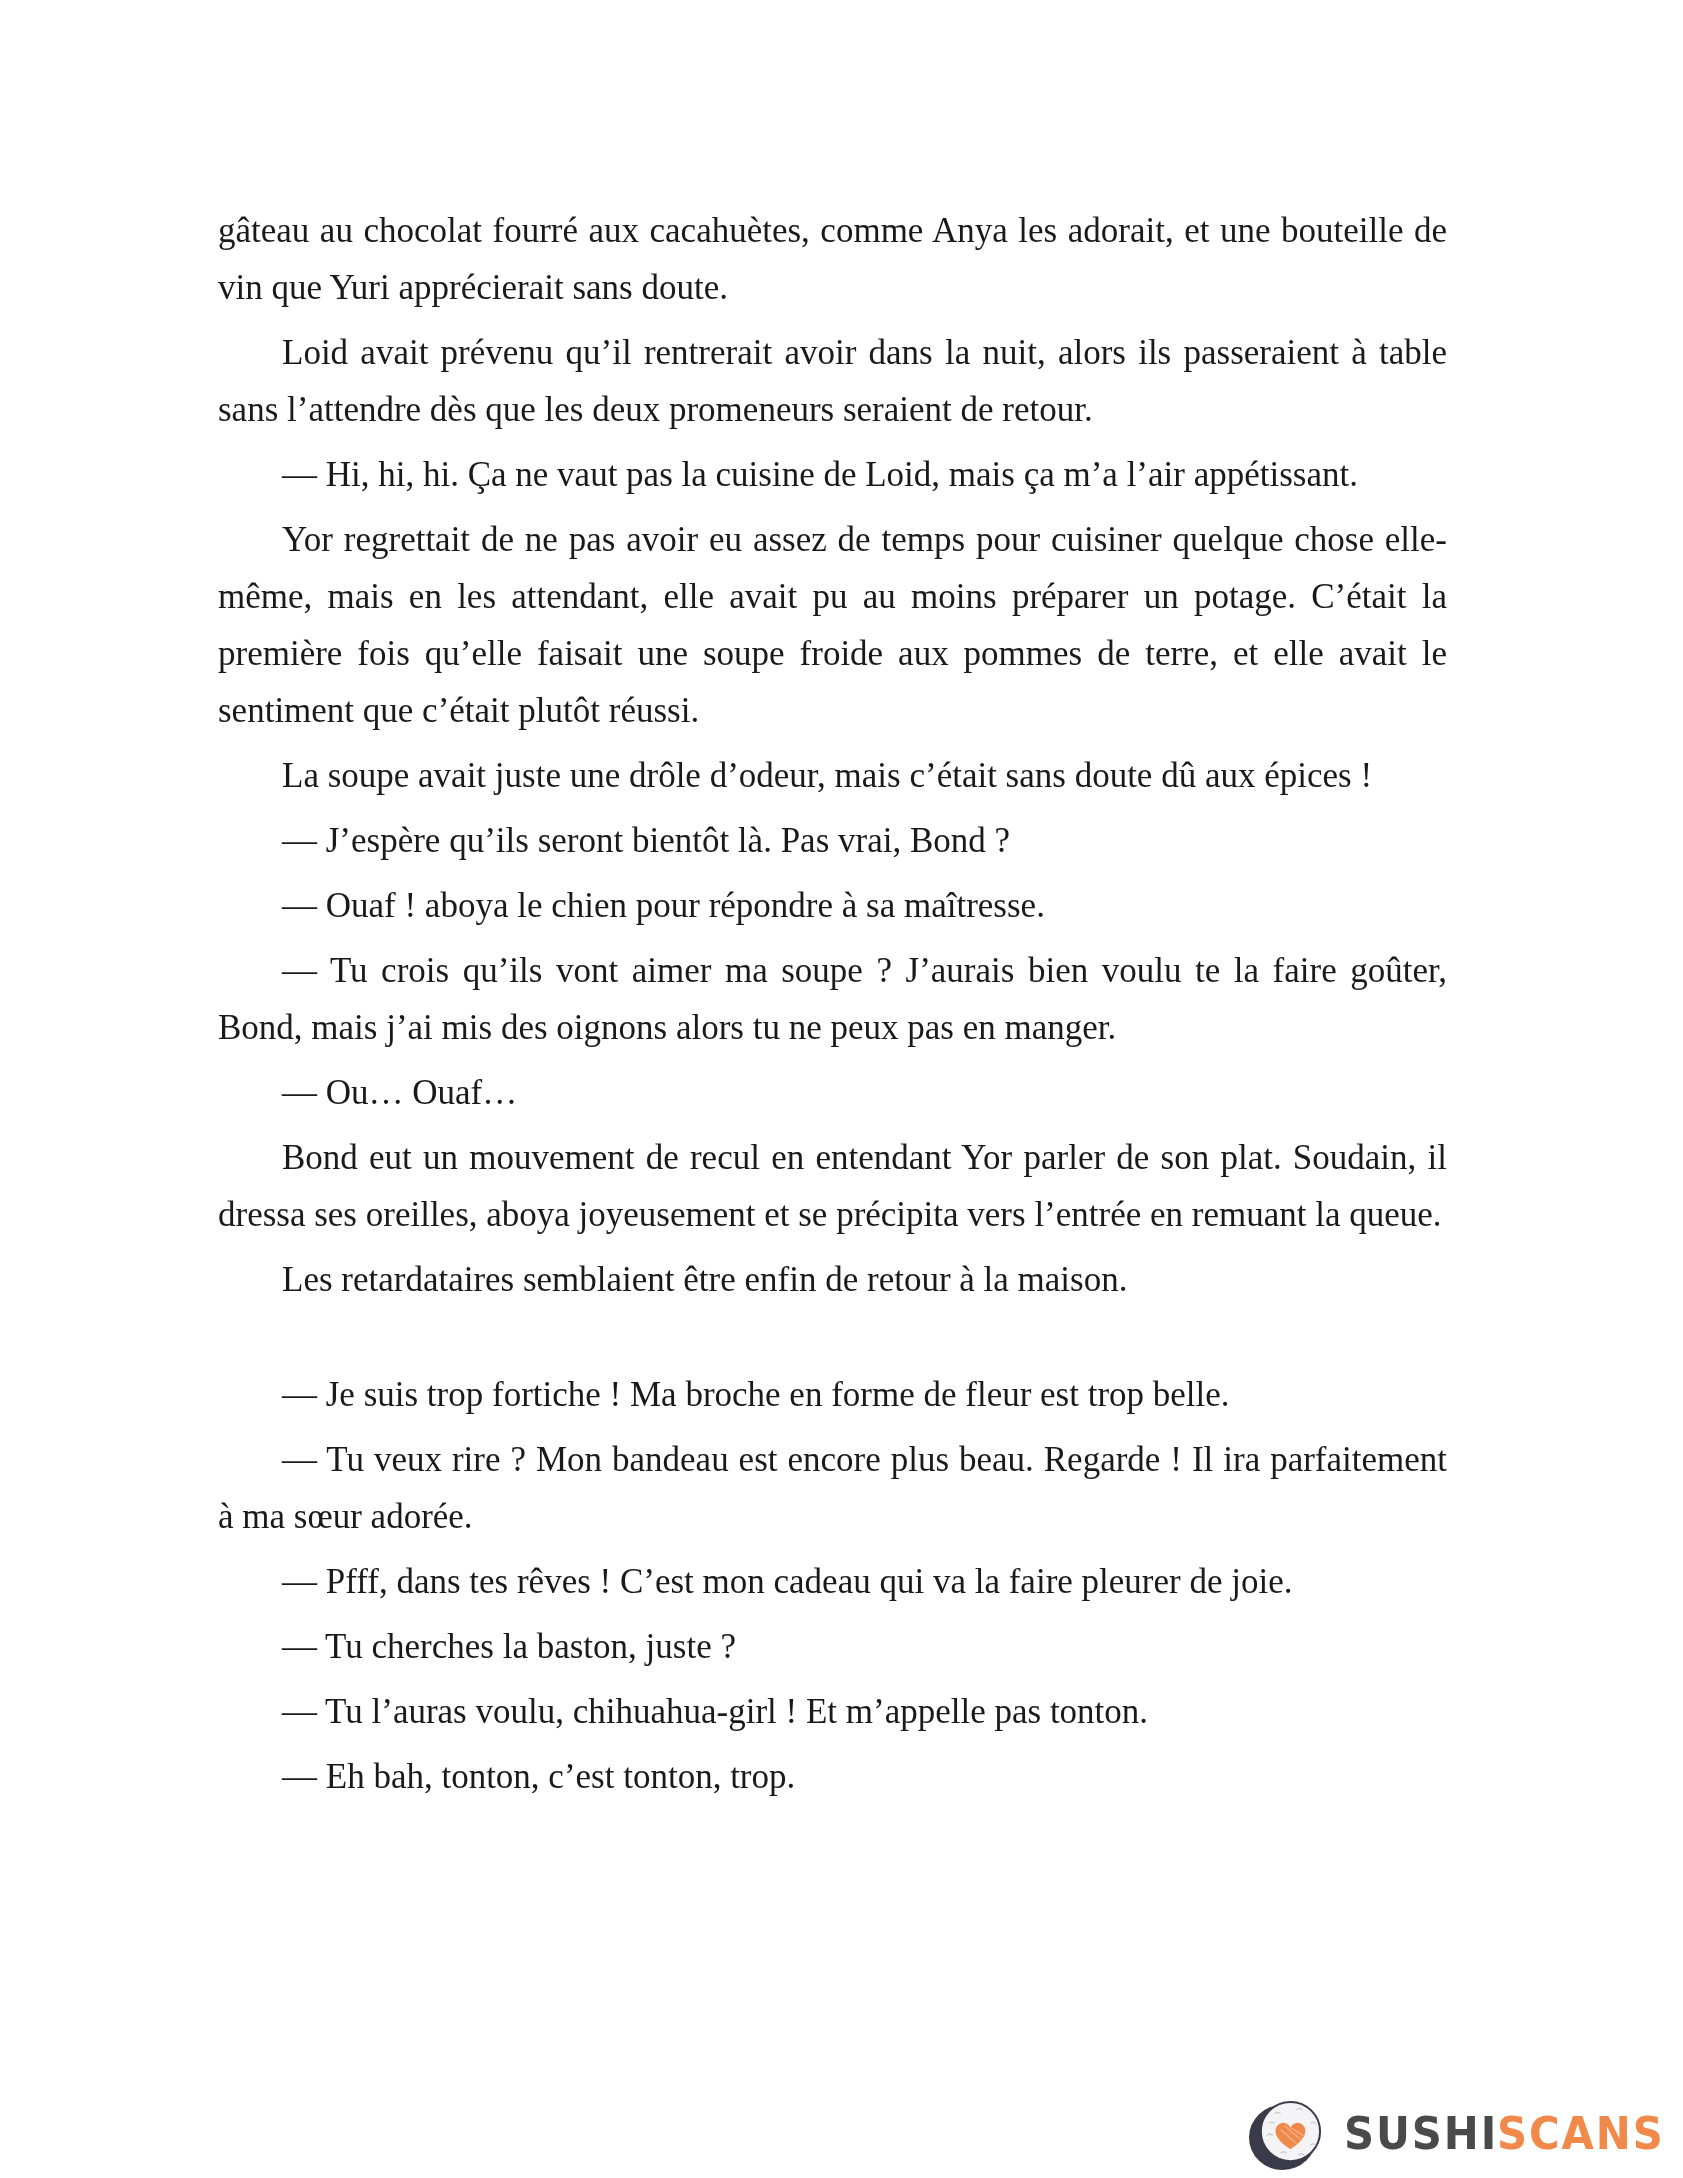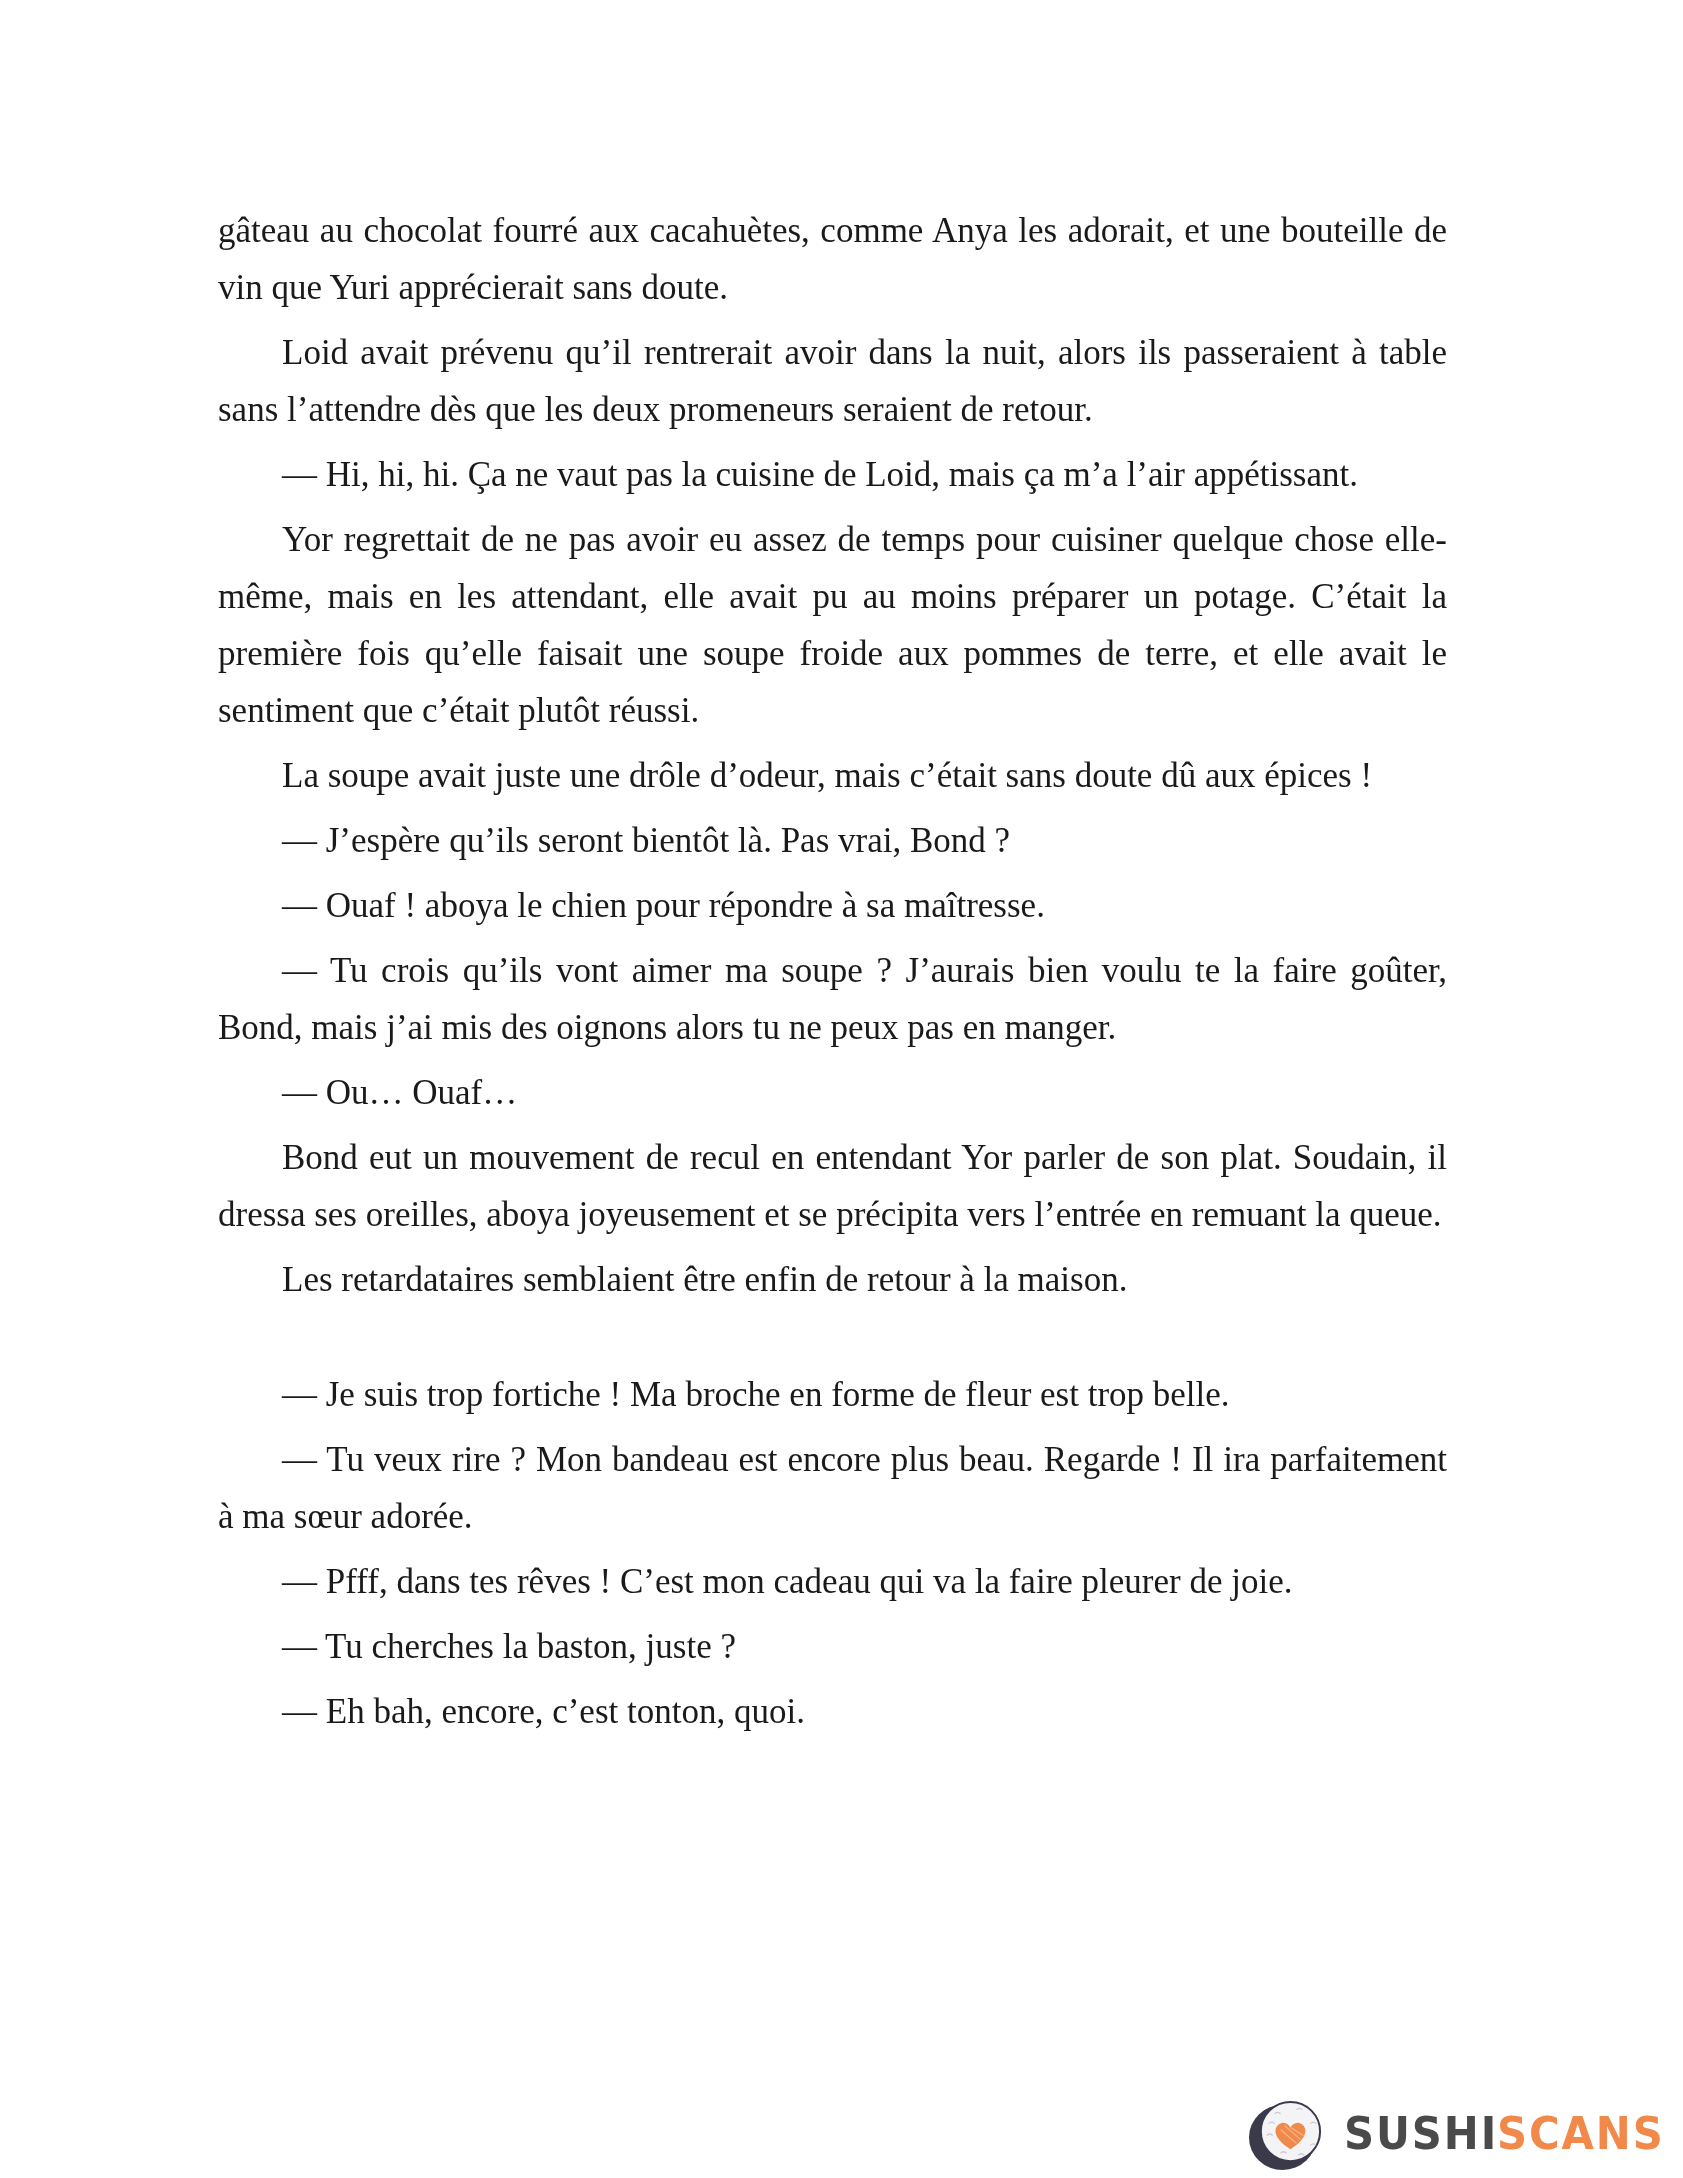--- a/index.html
+++ b/index.html
@@ -53,21 +53,22 @@
   <p>— Ouaf ! aboya le chien pour répondre à sa maîtresse.</p>
   <p>— Tu crois qu’ils vont aimer ma soupe ? J’aurais bien voulu te la faire goûter, Bond, mais j’ai mis des oignons alors tu ne peux pas en manger.</p>
   <p>— Ou… Ouaf…</p>
   <p>Bond eut un mouvement de recul en entendant Yor parler de son plat. Soudain, il dressa ses oreilles, aboya joyeusement et se précipita vers l’entrée en remuant la queue.</p>
   <p>Les retardataires semblaient être enfin de retour à la maison.</p>
   <div class="scene-break"></div>
   <p>— Je suis trop fortiche ! Ma broche en forme de fleur est trop belle.</p>
   <p>— Tu veux rire ? Mon bandeau est encore plus beau. Regarde ! Il ira parfaitement à ma sœur adorée.</p>
   <p>— Pfff, dans tes rêves ! C’est mon cadeau qui va la faire pleurer de joie.</p>
   <p>— Tu cherches la baston, juste ?</p>
-  <p>— Eh bah, encore, c’est tonton, quoi.</p>
+  <p>— Tu l’auras voulu, chihuahua-girl ! Et m’appelle pas tonton.</p>
+  <p>— Eh bah, tonton, c’est tonton, trop.</p>
 </div>
 
 <div class="logo">
   <span style="position:absolute;left:0;top:0;">
     <svg width="83" height="79" viewBox="0 0 84 80">
       <ellipse cx="38" cy="44" rx="34" ry="33" fill="#3a3a4a"></ellipse>
       <circle cx="46" cy="38" r="30" fill="#f4f4f6" stroke="#3a3a4a" stroke-width="2"></circle>
       <g fill="none" stroke="#c9c9d0" stroke-width="1.3">
         <path d="M30 20 q3 -3 6 0"></path>
           <path d="M52 16 q3 -3 6 0"></path>

